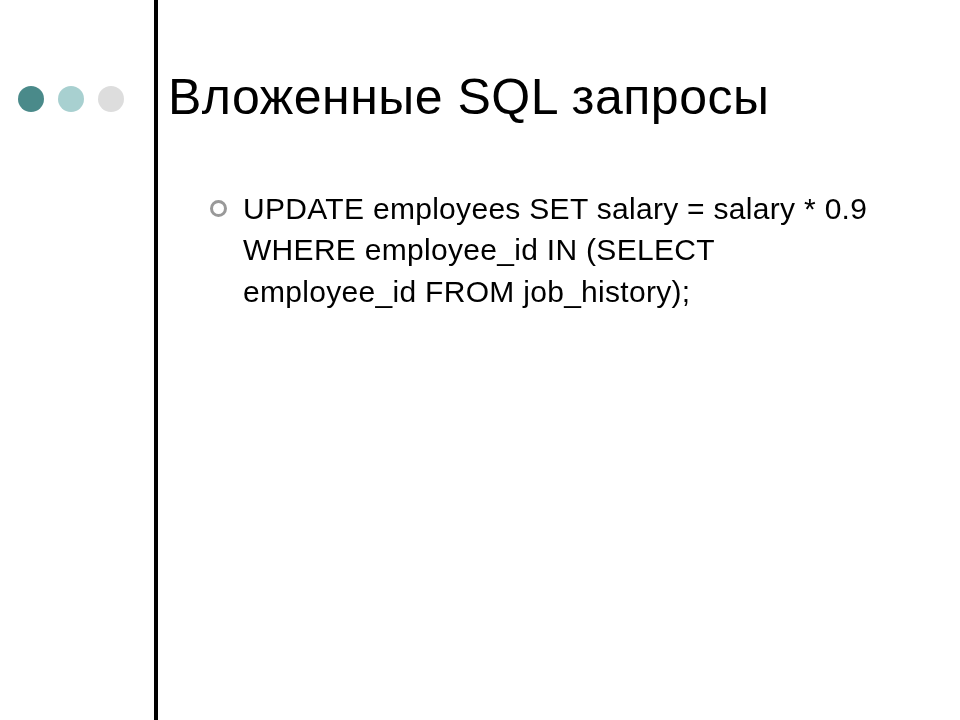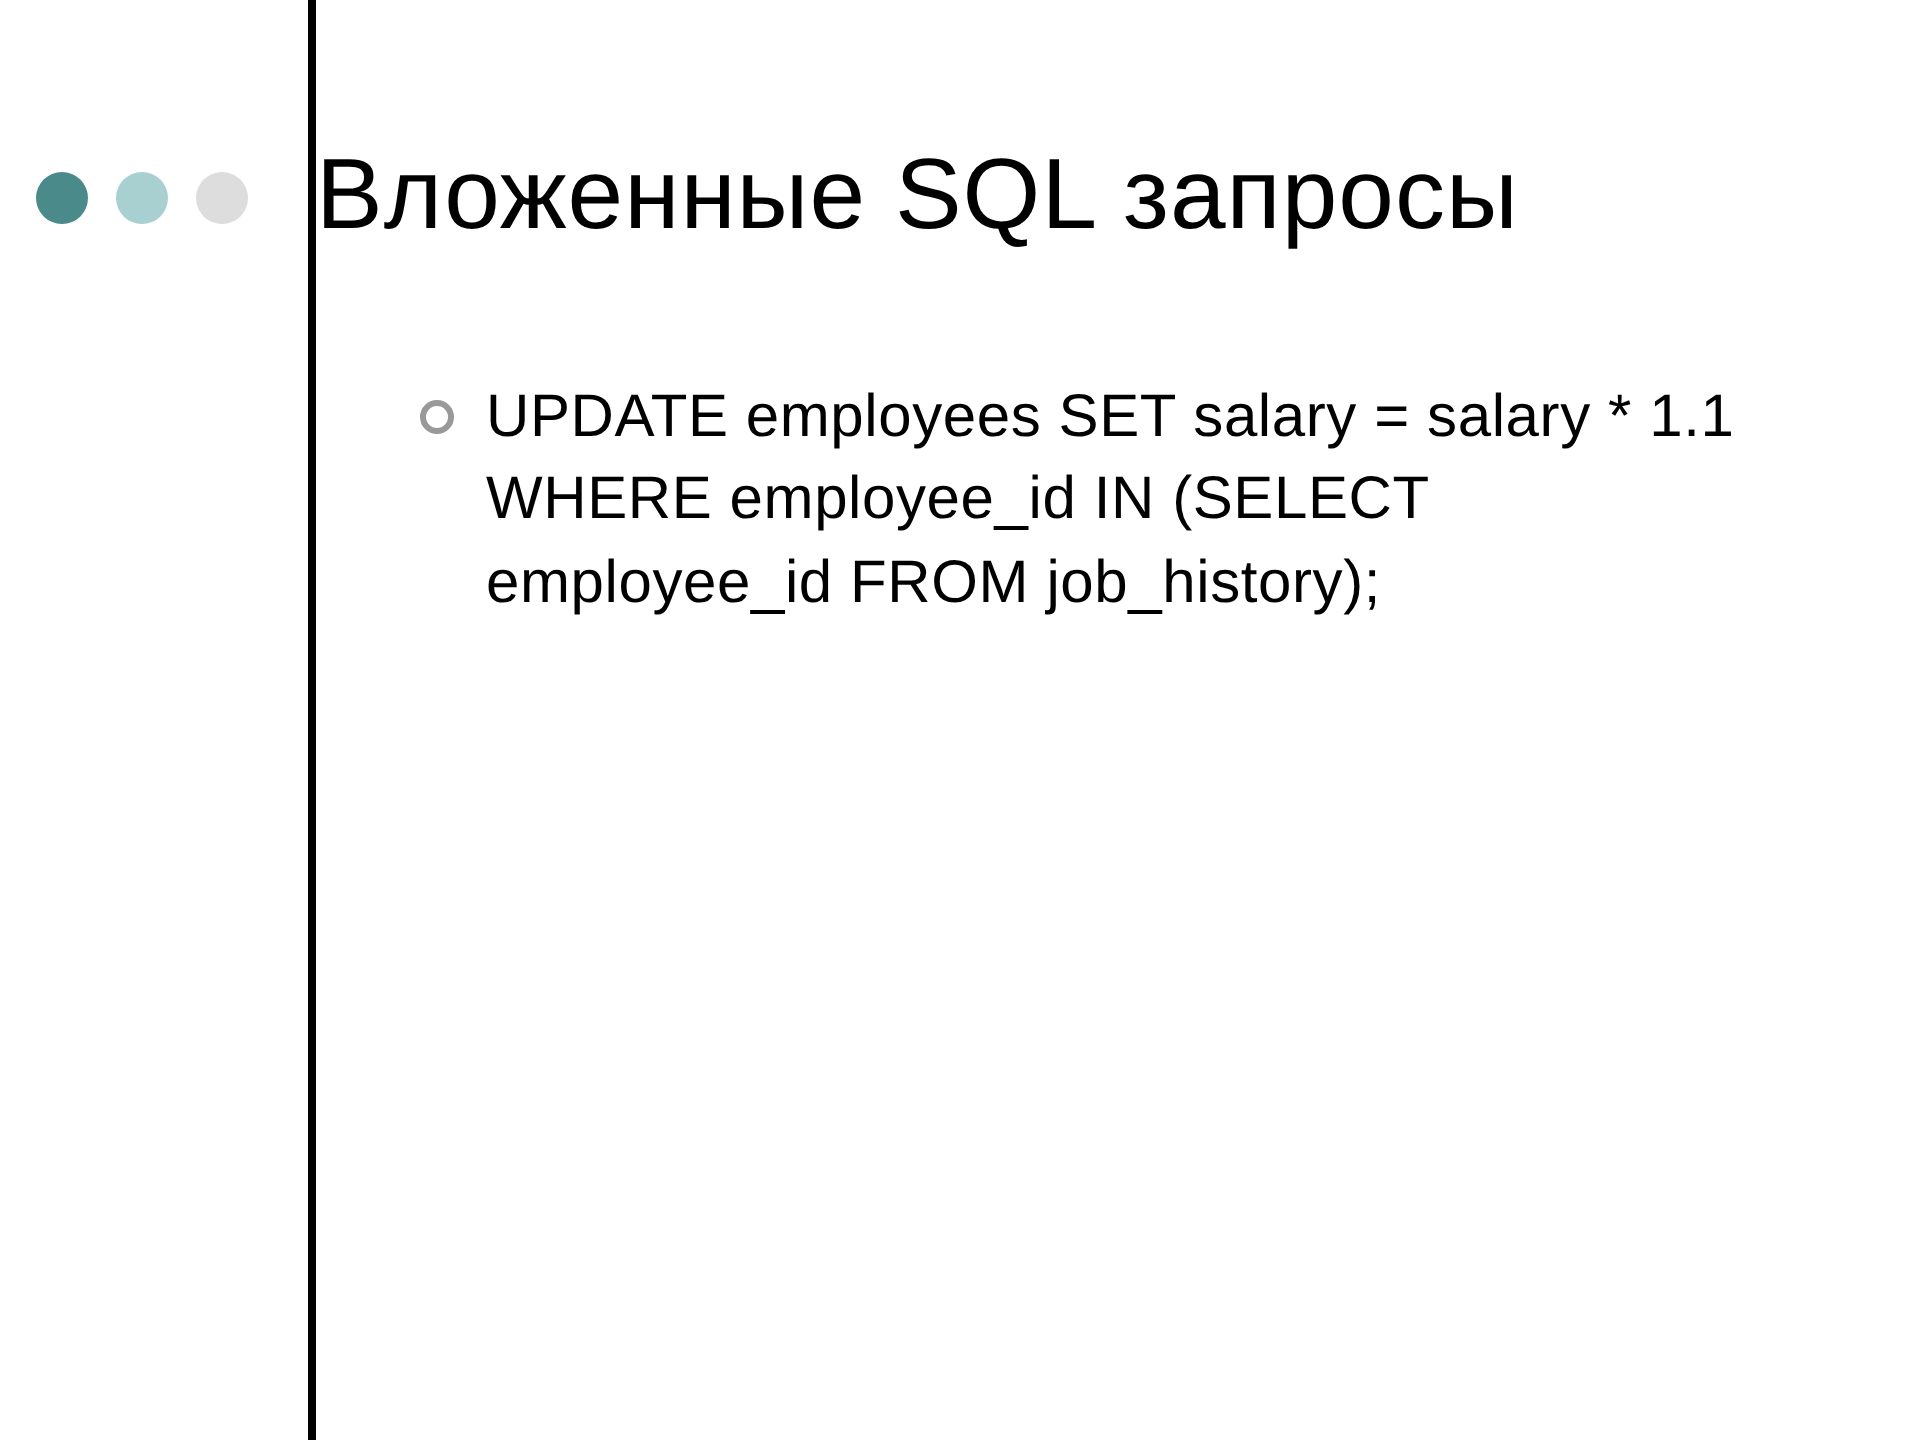--- a/index.html
+++ b/index.html
@@ -30,21 +30,21 @@
     .vline {
       position: absolute;
       left: 154px;
       top: 0;
       width: 4px;
       height: 720px;
       background: #000;
     }
     .title {
       position: absolute;
-      left: 158px;
+      left: 168px;
       top: 68px;
       font-size: 50px;
       color: #000;
       font-weight: normal;
       letter-spacing: 0.5px;
     }
     .content {
       position: absolute;
       left: 210px;
       top: 188px;
@@ -80,15 +80,15 @@
   <div class="dot dot-3"></div>
 </div>
 
 <div class="vline"></div>
 
 <h1 class="title">Вложенные SQL запросы</h1>
 
 <div class="content">
   <div class="bullet-item">
     <div class="bullet-marker"></div>
-    <div class="bullet-text">UPDATE employees SET salary = salary * 1.1 WHERE employee_id IN (SELECT employee_id FROM job_history);</div>
+    <div class="bullet-text">UPDATE employees SET salary = salary * 0.9 WHERE employee_id IN (SELECT employee_id FROM job_history);</div>
   </div>
 </div>
 
 </body></html>

